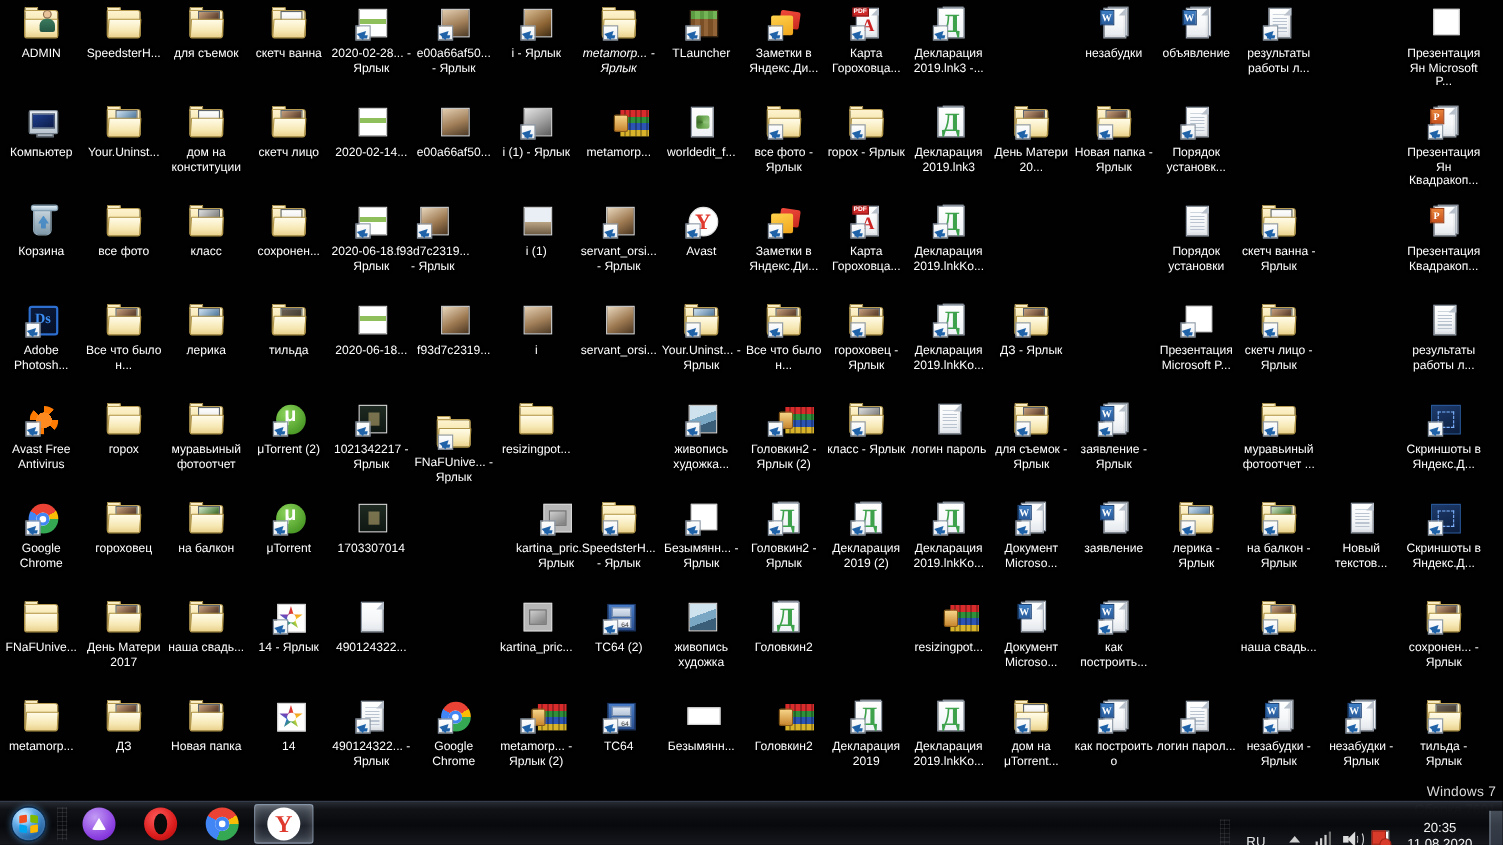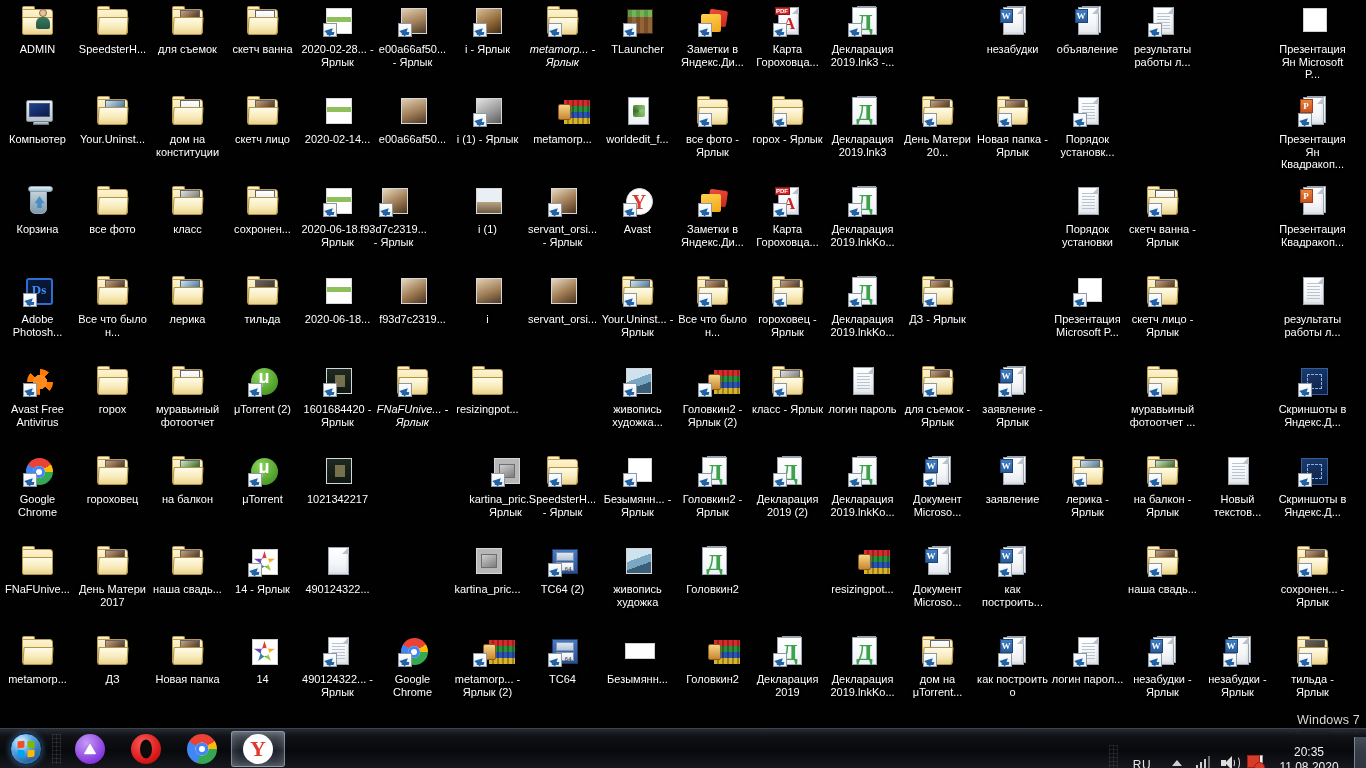--- a/index.html
+++ b/index.html
@@ -1255,23 +1255,23 @@
       </div>
       <span class="label">μTorrent (2)</span>
     </div>
     <div class="icon-cell" style="left: 300px; top: 364px;">
       <div class="icon-art">
         <span class="glyph">
           <span class="thumb t-passport"></span>
           <span class="sc"></span>
         </span>
       </div>
-      <span class="label">1601684420 - Ярлык</span>
-    </div>
-    <div class="icon-cell" style="left: 375px; top: 364px; font-style: italic;">
+      <span class="label">1021342217 - Ярлык</span>
+    </div>
+    <div class="icon-cell" style="left: 375px; top: 376px;">
       <div class="icon-art">
         <span class="glyph">
           <span class="fld open">
             <span class="tab"></span>
             <span class="back"></span>
             <span class="front"></span>
           </span>
           <span class="sc"></span>
         </span>
       </div>
@@ -1425,21 +1425,21 @@
         </span>
       </div>
       <span class="label">μTorrent</span>
     </div>
     <div class="icon-cell" style="left: 300px; top: 454px;">
       <div class="icon-art">
         <span class="glyph">
           <span class="thumb t-passport"></span>
         </span>
       </div>
-      <span class="label">1021342217</span>
+      <span class="label">1703307014</span>
     </div>
     <div class="icon-cell" style="left: 450px; top: 454px; margin-left: 18px;">
       <div class="icon-art">
         <span class="glyph">
           <span class="thumb t-frame"></span>
           <span class="sc"></span>
         </span>
       </div>
       <span class="label">kartina_pric... - Ярлык</span>
     </div>

